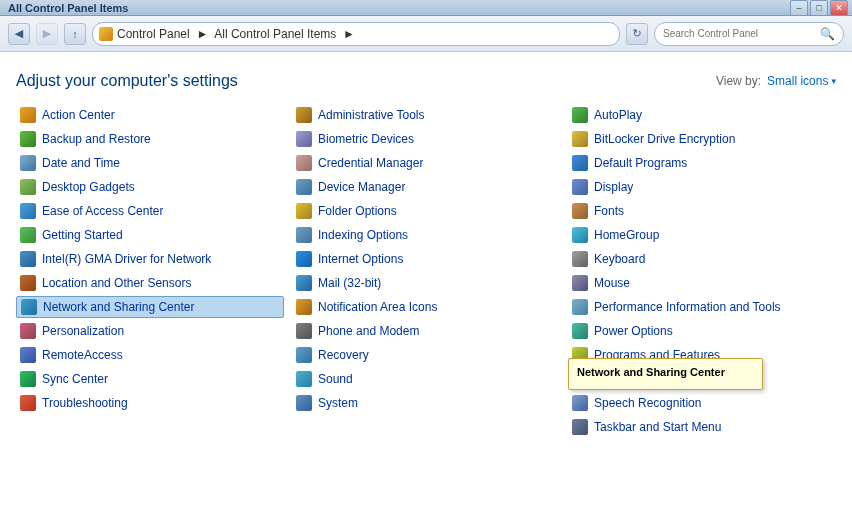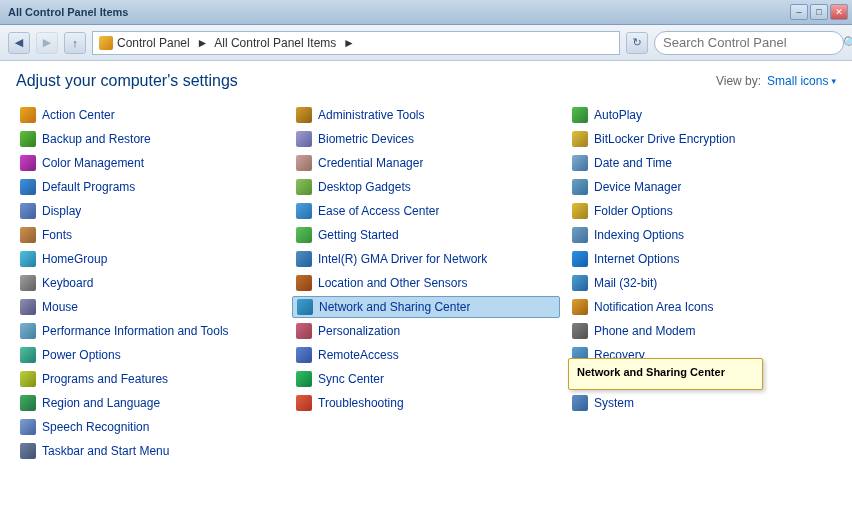--- a/index.html
+++ b/index.html
@@ -7,21 +7,21 @@
       width: 852px;
       height: 508px;
       font-family: 'Segoe UI', Tahoma, sans-serif;
       font-size: 12px;
       background: #fff;
       overflow: hidden;
     }
 
     
     .title-bar {
-      height: 25px;
+      height: 16px;
       background: linear-gradient(to bottom, #c8d8e8 0%, #a8c0d8 100%);
       display: flex;
       align-items: center;
       padding: 0 4px;
       border-bottom: 1px solid #7a9abf;
     }
     .title-bar-title {
       flex: 1;
       font-size: 11px;
       color: #1a3a5c;
@@ -68,21 +68,21 @@
       justify-content: center;
       cursor: pointer;
       font-size: 11px;
       color: #3a5a80;
     }
     .address-path-container {
       flex: 1;
       height: 24px;
       border: 1px solid #a0b8d0;
       background: #fff;
-      border-radius: 0;
+      border-radius: 11px;
       display: flex;
       align-items: center;
       padding: 0 6px;
       gap: 4px;
     }
     .address-icon {
       width: 14px;
       height: 14px;
       background: linear-gradient(135deg, #f0c040, #d08010);
       border-radius: 2px;
@@ -95,33 +95,33 @@
       border-radius: 12px;
       background: #fff;
       display: flex;
       align-items: center;
       padding: 0 8px;
       gap: 4px;
     }
     .search-box input {
       border: none;
       outline: none;
-      font-size: 13px;
+      font-size: 10px;
       color: #888;
       flex: 1;
       background: transparent;
     }
     .search-icon-glyph { color: #888; font-size: 12px; }
 
     
     .main-area {
       height: calc(508px - 22px - 36px);
       display: flex;
       flex-direction: column;
-      padding: 11px 16px 8px 16px;
+      padding: 20px 16px 8px 16px;
     }
 
     
     .header-row {
       display: flex;
       align-items: center;
       justify-content: space-between;
       margin-bottom: 14px;
     }
     .page-title {
@@ -312,30 +312,26 @@
       </div>
       <div class="cp-item">
         <div class="item-icon icon-biometric"></div>
         <span class="item-label">Biometric Devices</span>
       </div>
       <div class="cp-item">
         <div class="item-icon icon-bitlocker"></div>
         <span class="item-label">BitLocker Drive Encryption</span>
       </div>
       <div class="cp-item">
-        <div class="item-icon icon-color"></div>
-        <span class="item-label">Color Management</span>
+        <div class="item-icon icon-datetime"></div>
+        <span class="item-label">Date and Time</span>
       </div>
       <div class="cp-item">
         <div class="item-icon icon-credential"></div>
         <span class="item-label">Credential Manager</span>
-      </div>
-      <div class="cp-item">
-        <div class="item-icon icon-datetime"></div>
-        <span class="item-label">Date and Time</span>
       </div>
       <div class="cp-item">
         <div class="item-icon icon-default"></div>
         <span class="item-label">Default Programs</span>
       </div>
       <div class="cp-item">
         <div class="item-icon icon-desktop"></div>
         <span class="item-label">Desktop Gadgets</span>
       </div>
       <div class="cp-item">

